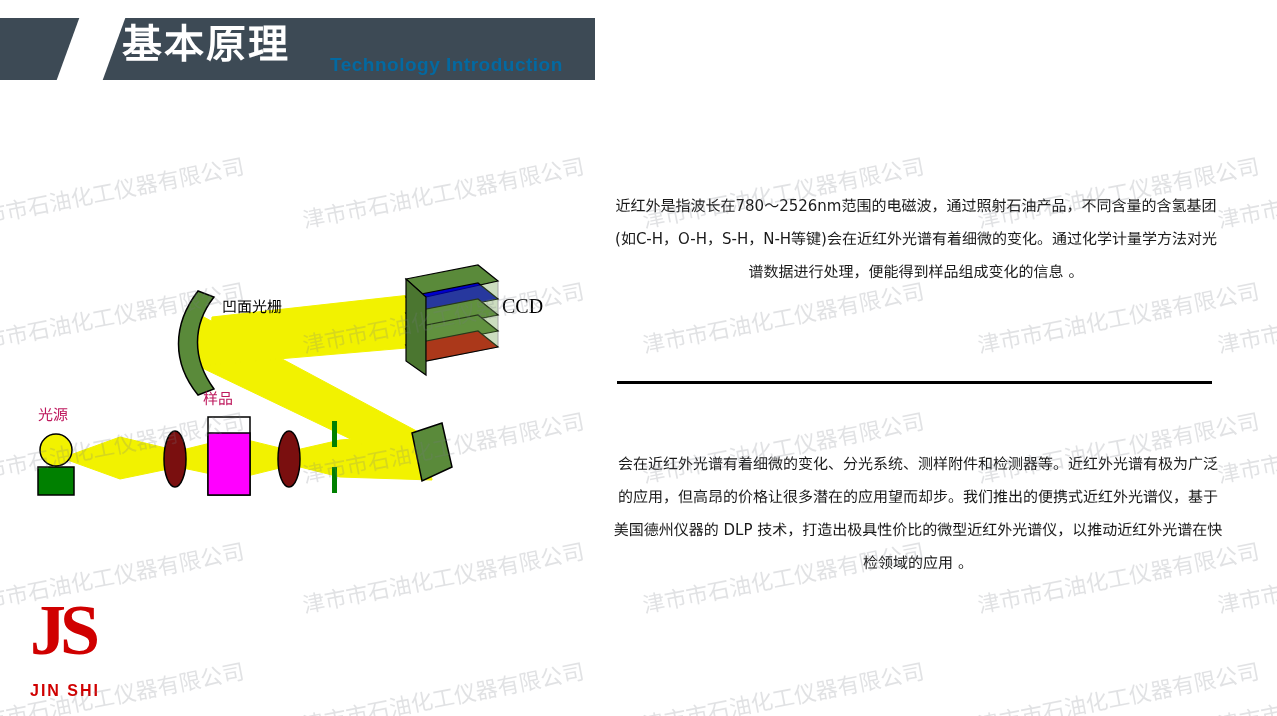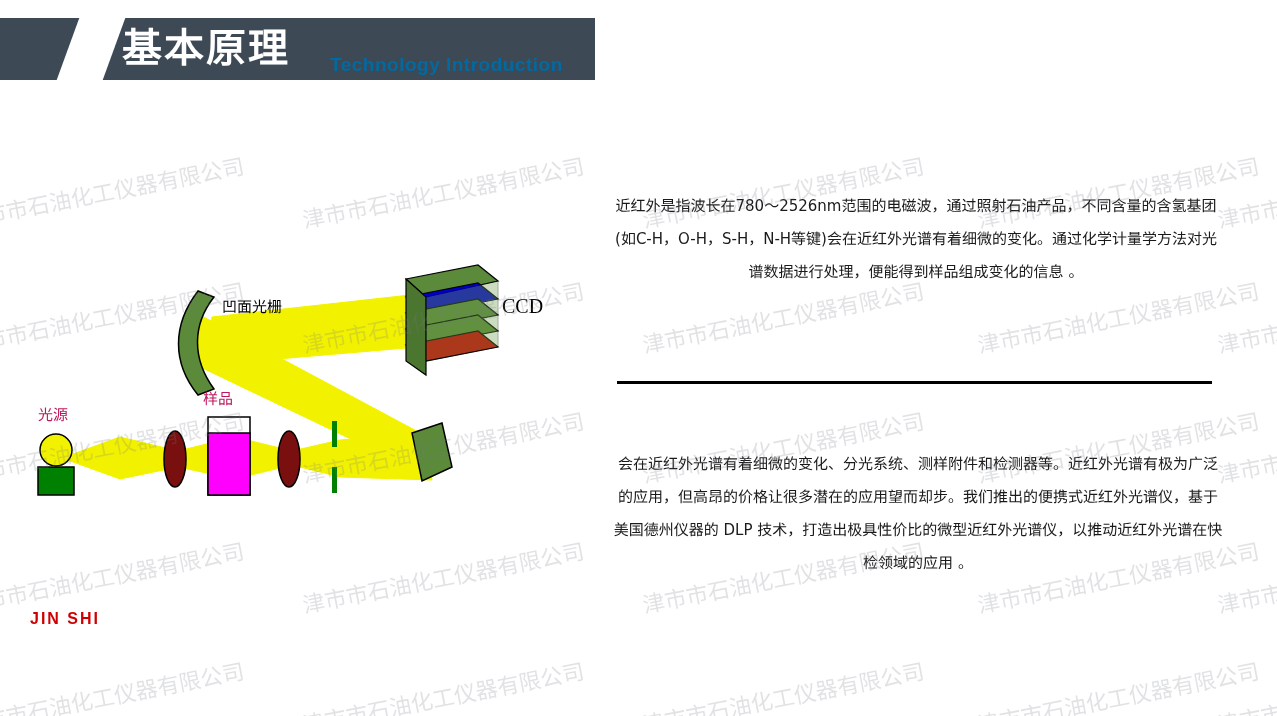--- a/index.html
+++ b/index.html
@@ -32,21 +32,21 @@
   }
   .header-title {
     position: absolute;
     left: 122px;
     top: 22px;
     color: #ffffff;
     font-size: 40px;
     font-weight: bold;
     letter-spacing: 2px;
     line-height: 52px;
-    font-family: Liberation Sans, sans-serif;
+    font-family: Liberation Mono, monospace;
     white-space: nowrap;
   }
   .header-subtitle {
     position: absolute;
     left: 330px;
     top: 54px;
     color: #0369a1;
     font-size: 19px;
     font-weight: bold;
     letter-spacing: 0.5px;
@@ -204,20 +204,21 @@
 
 <div class="text-col">
   <div class="para">近红外是指波长在780～2526nm范围的电磁波，通过照射石油产品，不同含量的含氢基团(如C-H，O-H，S-H，N-H等键)会在近红外光谱有着细微的变化。通过化学计量学方法对光谱数据进行处理，便能得到样品组成变化的信息 。</div>
 </div>
 
 <div class="divider"></div>
 
 <div class="para second">会在近红外光谱有着细微的变化、分光系统、测样附件和检测器等。近红外光谱有极为广泛的应用，但高昂的价格让很多潜在的应用望而却步。我们推出的便携式近红外光谱仪，基于美国德州仪器的 DLP 技术，打造出极具性价比的微型近红外光谱仪，以推动近红外光谱在快检领域的应用 。</div>
 
 <div class="logo">
+  <div class="logo-mark">JS</div>
   <div class="logo-text">JIN SHI</div>
 </div>
 
 <div class="watermark-layer" id="wm-layer">
     <div class="wm" style="left: -40px; top: 175px;">津市市石油化工仪器有限公司</div>
     <div class="wm" style="left: 300px; top: 175px;">津市市石油化工仪器有限公司</div>
     <div class="wm" style="left: 640px; top: 175px;">津市市石油化工仪器有限公司</div>
     <div class="wm" style="left: 975px; top: 175px;">津市市石油化工仪器有限公司</div>
     <div class="wm" style="left: 1215px; top: 175px;">津市市石油化工仪器有限公司</div>
     <div class="wm" style="left: -40px; top: 300px;">津市市石油化工仪器有限公司</div>

